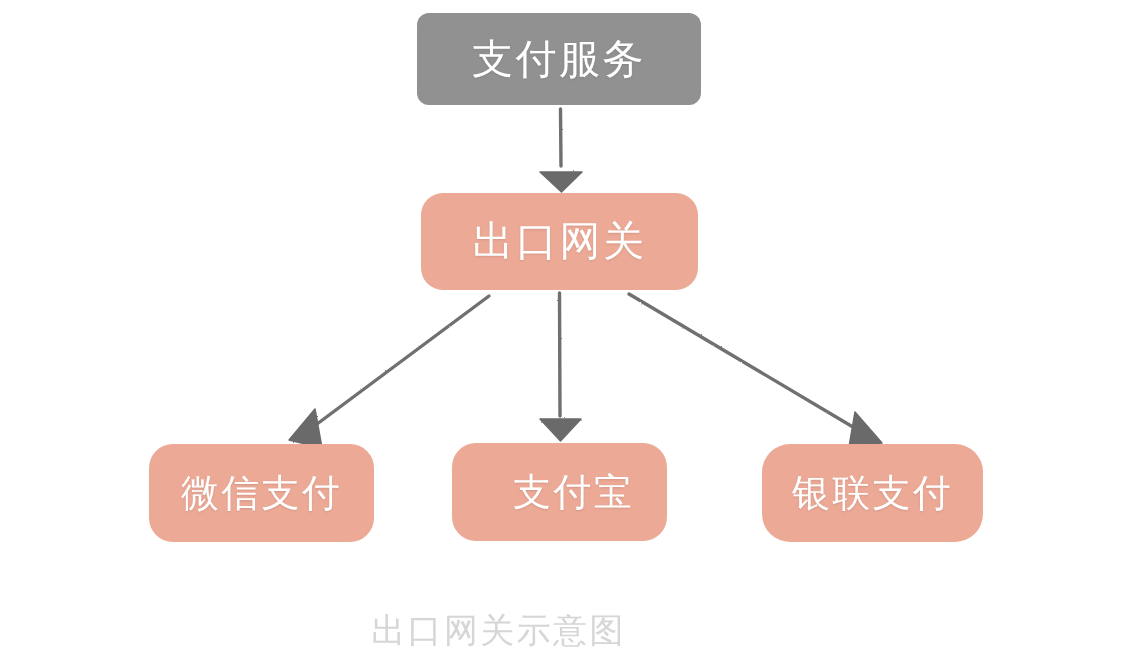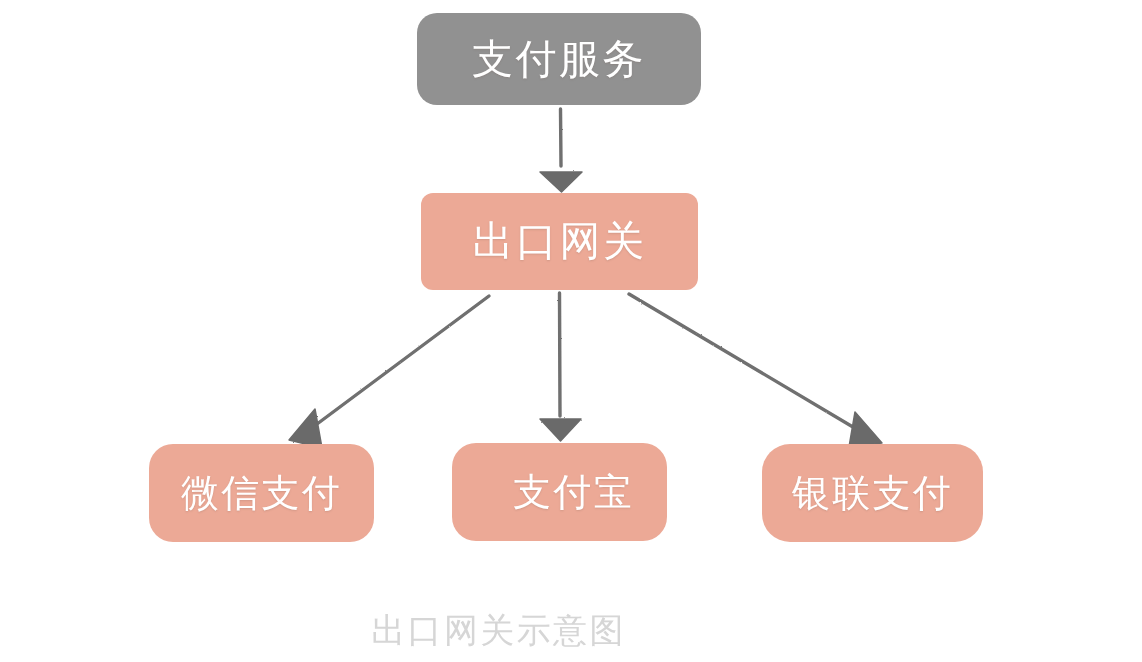--- a/index.html
+++ b/index.html
@@ -34,31 +34,31 @@
     line-height: 1;
     white-space: nowrap;
   }
   
   #node-payment-service {
     left: 417px;
     top: 13px;
     width: 284px;
     height: 92px;
     background: #919191;
-    border-radius: 20px;
+    border-radius: 12px;
     font-size: 41px;
   }
   
   #node-egress-gateway {
     left: 421px;
     top: 193px;
     width: 277px;
     height: 97px;
     background: #eca996;
-    border-radius: 12px;
+    border-radius: 22px;
     font-size: 41px;
   }
   
   #node-wechat-pay {
     left: 149px;
     top: 444px;
     width: 225px;
     height: 98px;
     background: #eca996;
     border-radius: 24px;

